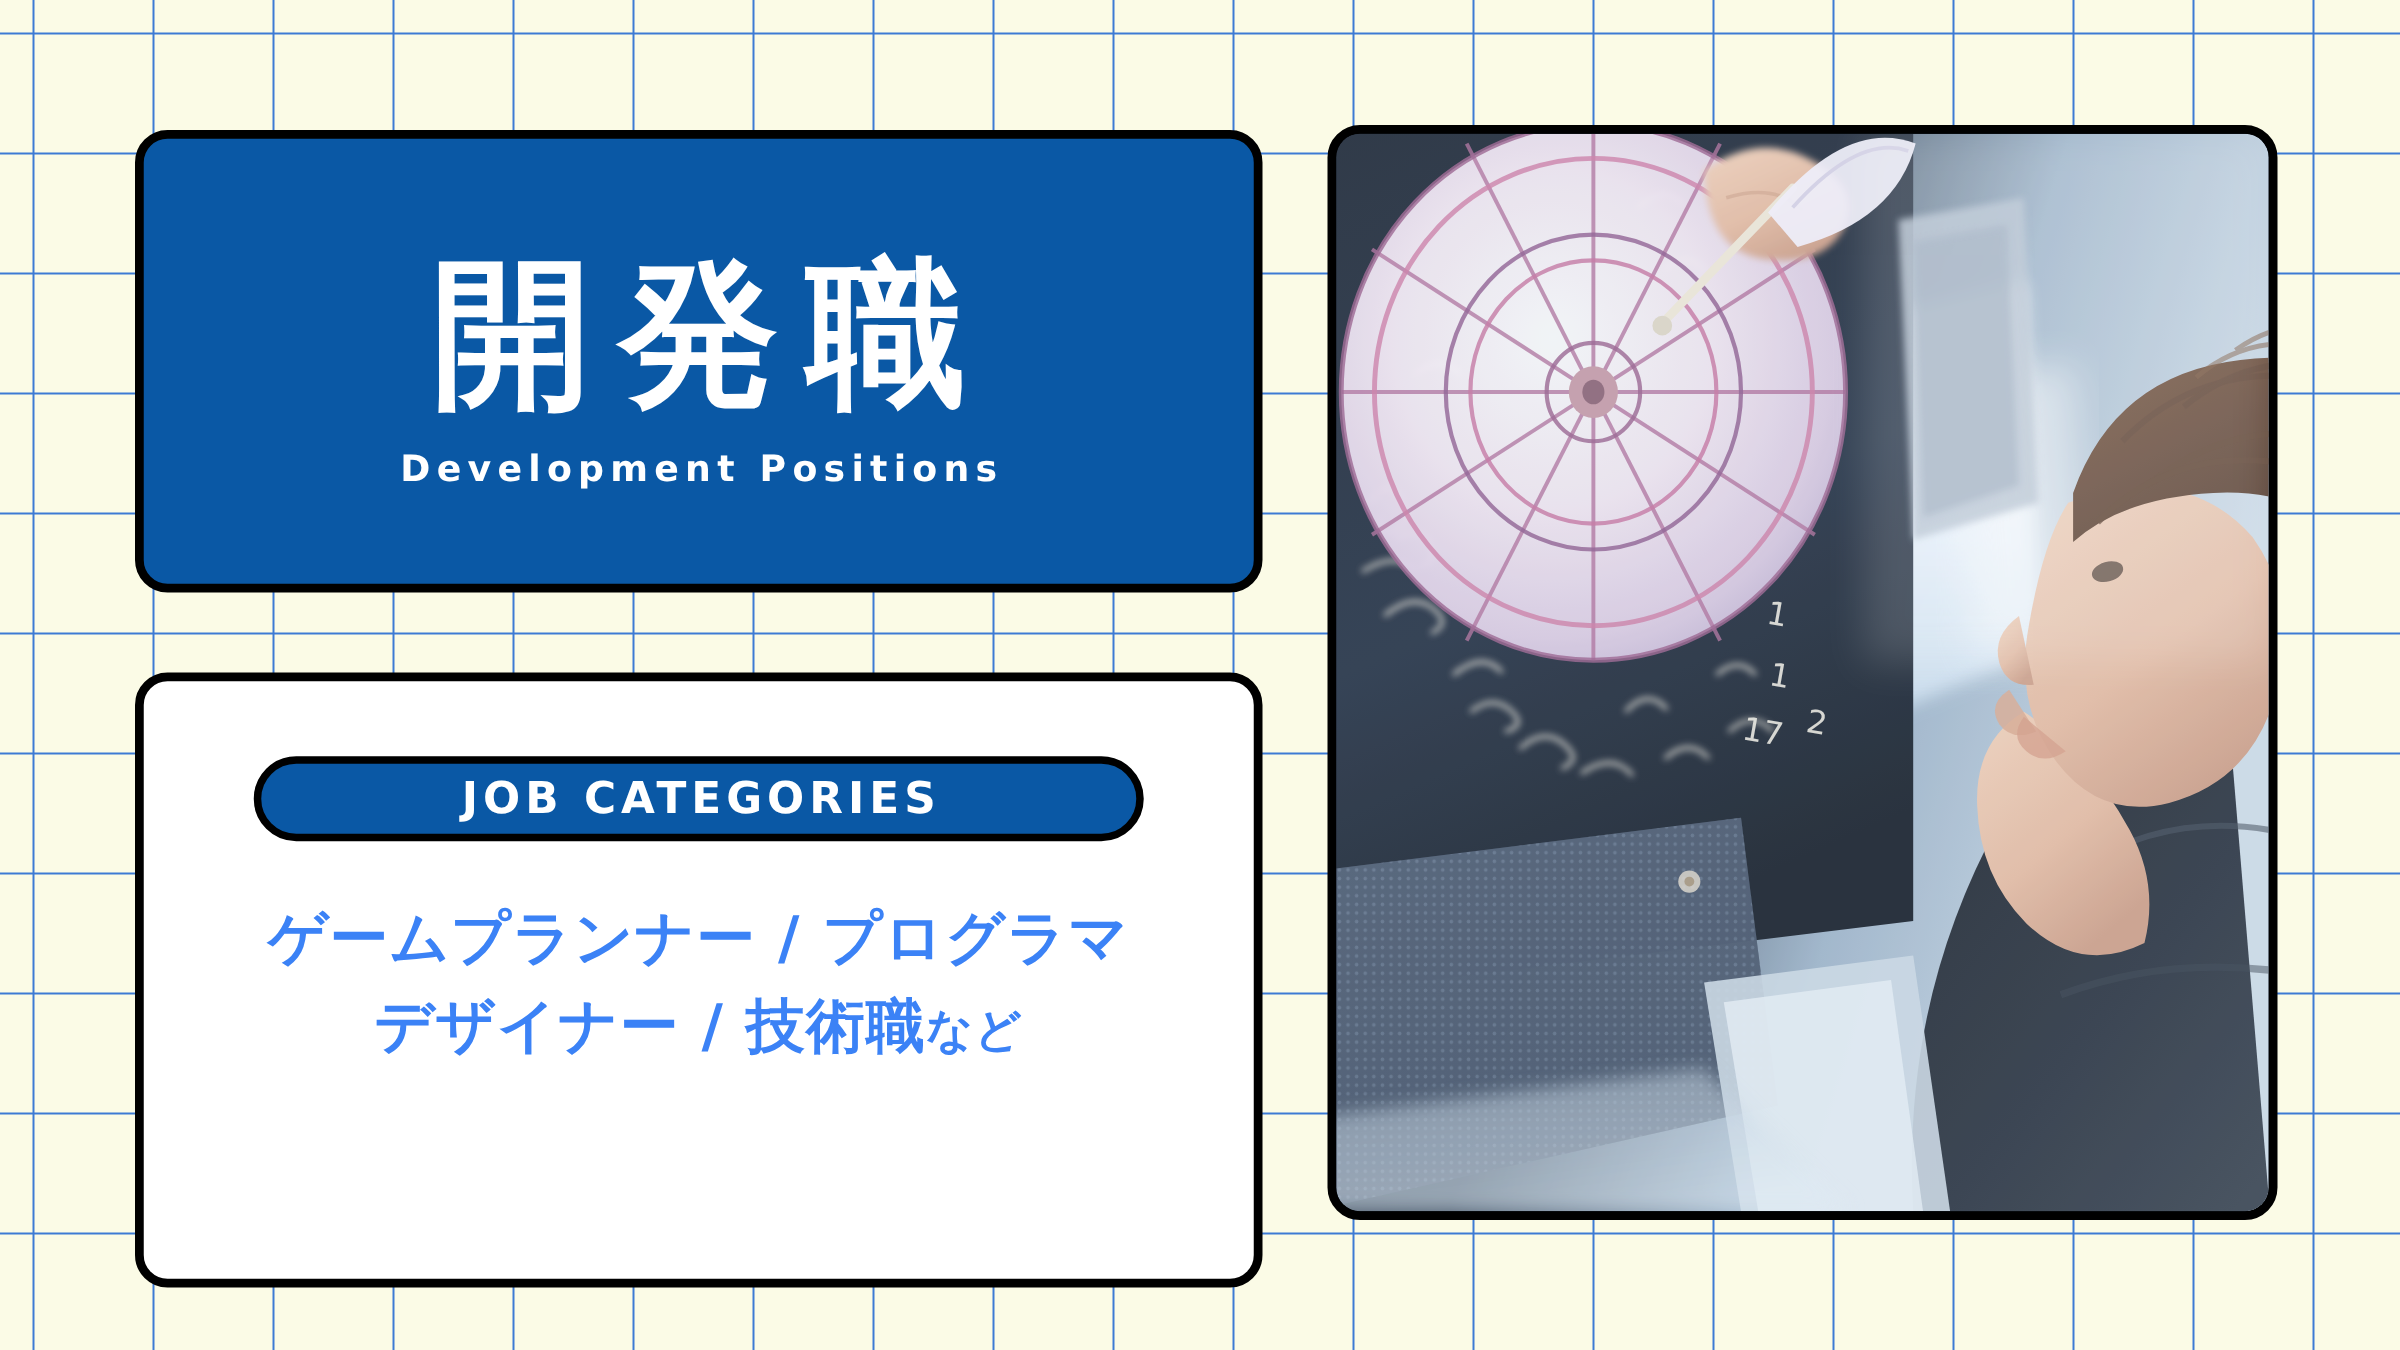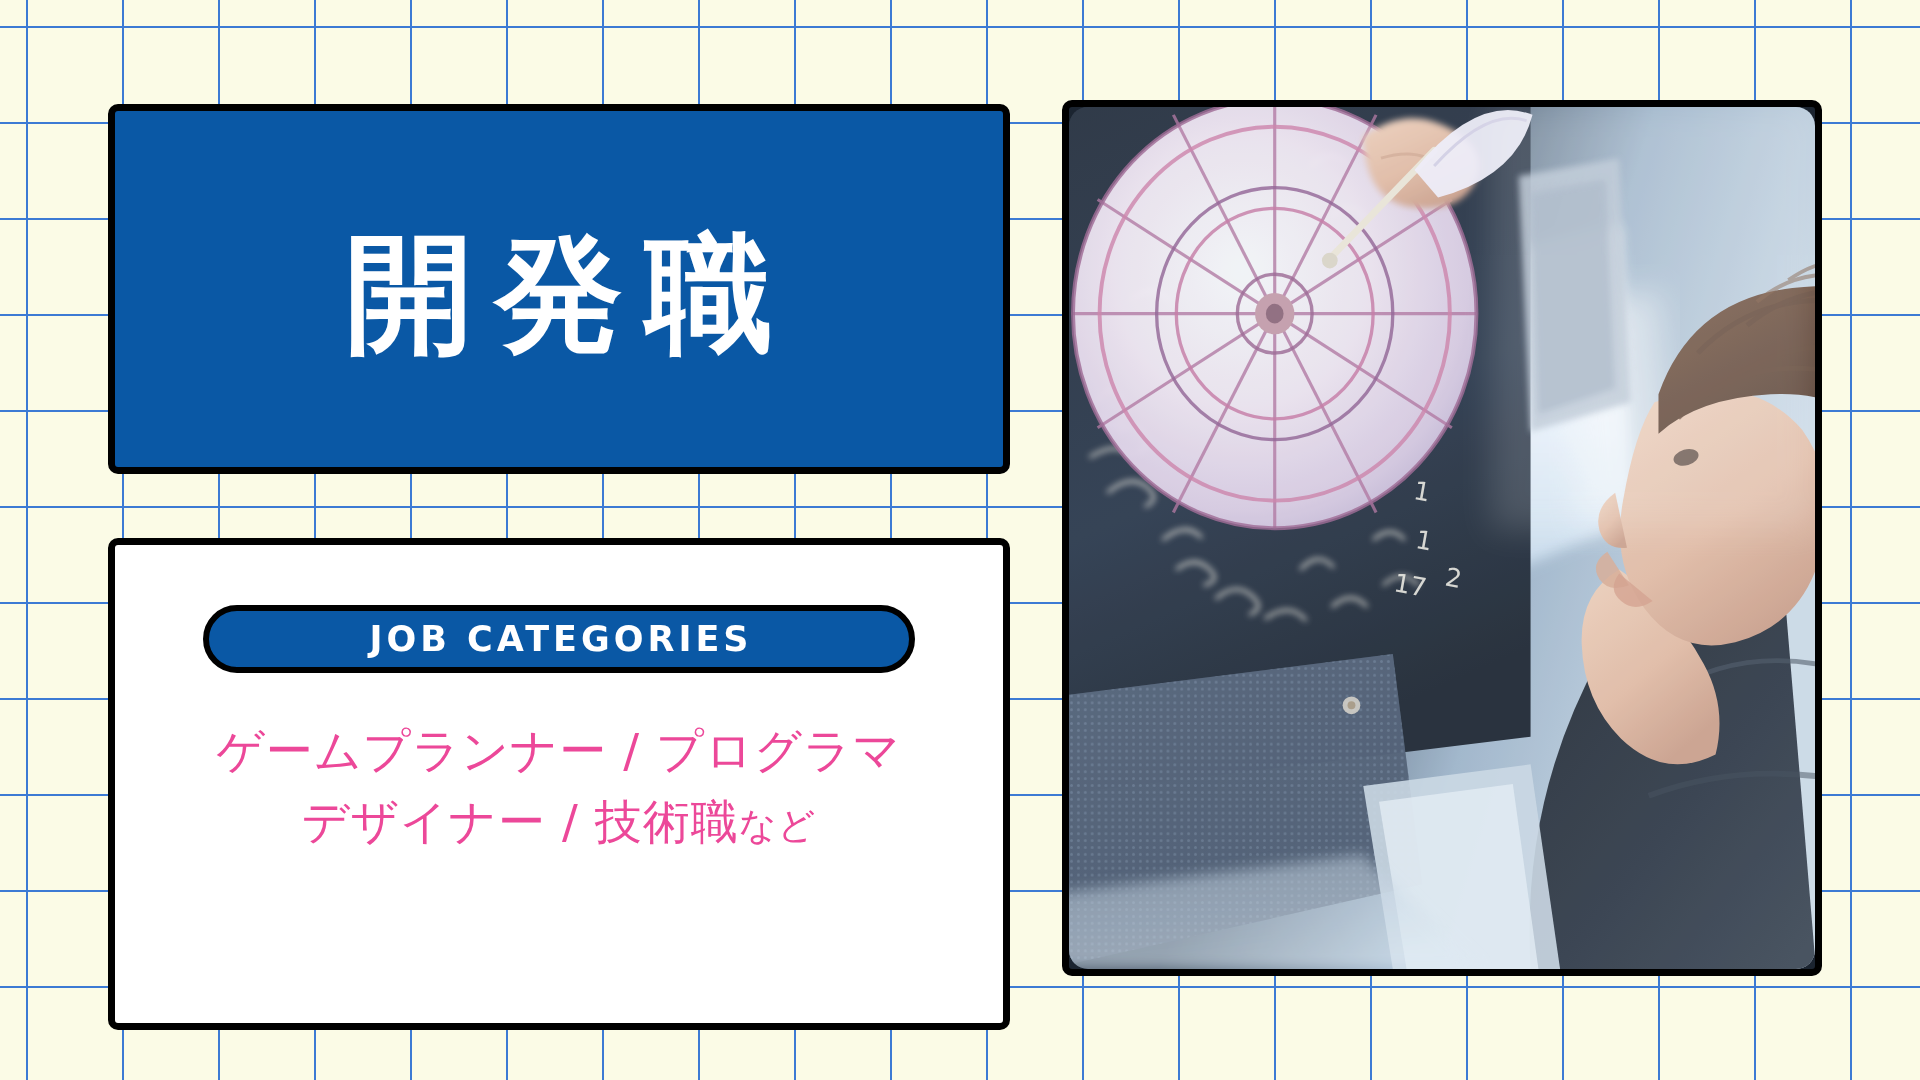--- a/index.html
+++ b/index.html
@@ -25,21 +25,21 @@
     background-size: 96px 96px;
     background-position: 26px 26px;
     overflow: hidden;
   }
 
   
   .card {
     position: absolute;
     box-sizing: border-box;
     border: 7px solid #000000;
-    border-radius: 10px;
+    border-radius: 26px;
   }
 
   
   #title-card {
     left: 108px;
     top: 104px;
     width: 902px;
     height: 370px;
     background: #0a58a5;
     display: flex;
@@ -99,23 +99,23 @@
     white-space: nowrap;
   }
   #categories-lines {
     margin-top: 46px;
     display: flex;
     flex-direction: column;
     align-items: center;
     gap: 6px;
   }
   .cat-line {
-    color: #ec4899;
+    color: #3b82f6;
     font-size: 47px;
-    font-weight: 400;
+    font-weight: 700;
     letter-spacing: 1px;
     line-height: 1.38;
     white-space: nowrap;
   }
   .cat-line .small {
     font-size: 37px;
   }
 
   
   #photo-frame {
@@ -134,20 +134,21 @@
   }
   #photo svg { display: block; width: 100%; height: 100%; }
 </style>
 </head>
 <body>
 
 <div id="page">
 
   <div class="card" id="title-card">
     <div id="title-main">開発職</div>
+    <div id="title-sub">Development Positions</div>
   </div>
 
   <div class="card" id="categories-card">
 
     <div id="categories-pill">
       <span id="categories-pill-label">JOB CATEGORIES</span>
     </div>
 
     <div id="categories-lines">
       <div class="cat-line">

